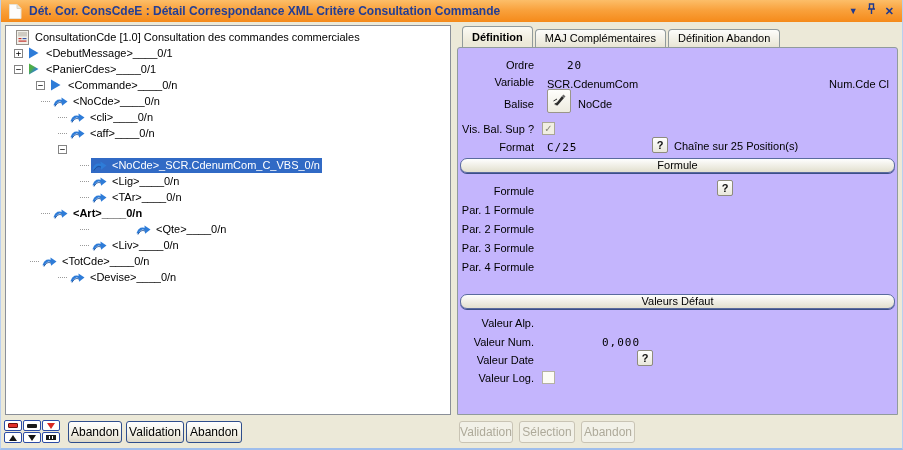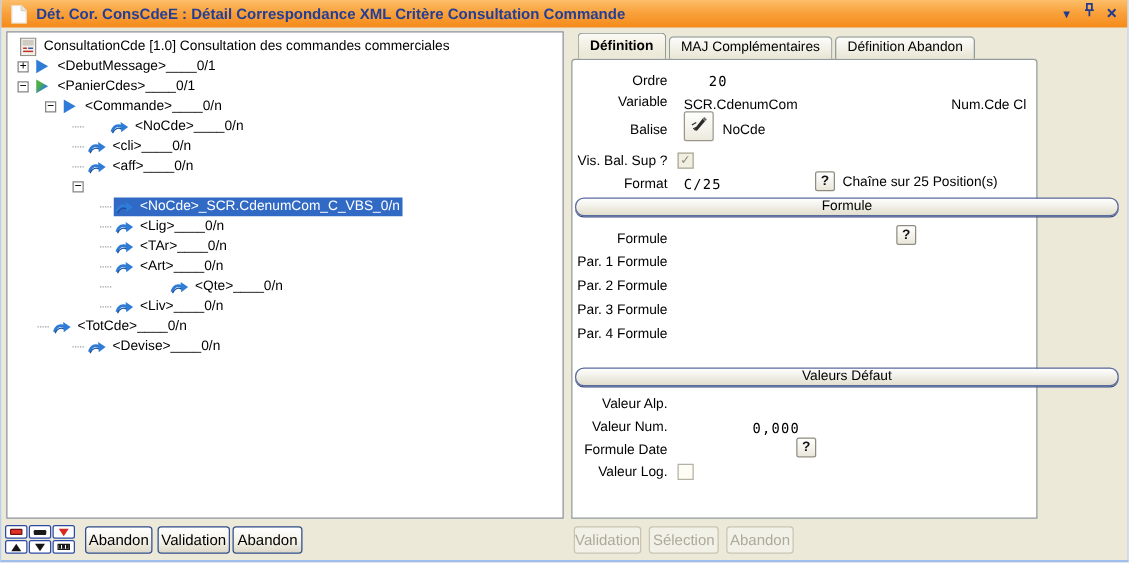--- a/index.html
+++ b/index.html
@@ -58,22 +58,22 @@
     position:absolute; height:22px; border:1px solid #2F4E8C; border-radius:3px;
     background:linear-gradient(180deg,#FFFFFF 0%,#F4F2E8 55%,#DDD8C8 100%);
     font-family:"Liberation Sans", sans-serif; font-size:12px; color:#000;
     display:flex; align-items:center; justify-content:center; padding:0 6px;
   }
   .btn.disabled {
     border-color:#C9C4B4; background:#F2F1E8; color:#AEAA9A;
   }
   
   .tab-page {
-    position:absolute; left:456px; top:47px; width:373px; height:368px;
-    background:#ffffff; border:1px solid #919B9C; border-radius:3px 3px 0 0;
+    position:absolute; left:456px; top:47px; width:441px; height:368px;
+    background:#c4b5fd; border:1px solid #919B9C; border-radius:3px 3px 0 0;
   }
   .tabs { position:absolute; left:461px; top:26px; height:21px; display:flex; align-items:flex-end; gap:2px; z-index:3; }
   .tab {
     border:1px solid #919B9C; border-bottom:none; border-radius:4px 4px 0 0;
     background:linear-gradient(#FDFDFB,#E8E5D4); font-size:11px; color:#000;
     height:18px; line-height:17px; padding:0 9px;
   }
   .tab.active {
     height:21px; line-height:20px; font-weight:bold;
     background:linear-gradient(#FBFAF4,#ECE9D8 80%); position:relative; z-index:4;
@@ -146,21 +146,21 @@
                 <linearGradient id="gb" x1="0" y1="0" x2="1" y2="1">
                   <stop offset="0.35" stop-color="#4FAE46"></stop>
                   <stop offset="0.7" stop-color="#2E7CD8"></stop>
                 </linearGradient>
               </defs>
               <polygon points="3,1.5 12.5,7 3,12.5" fill="url(#gb)"></polygon>
             </svg></span><span class="tlabel">&lt;PanierCdes&gt;____0/1</span></span></div>
       <div class="tree-row" style="padding-left: 30px;"><span class="expander">−</span><span class="sel-wrap"><span class="ticon"><svg width="14" height="14" viewBox="0 0 14 14">
               <polygon points="3,1.5 12.5,7 3,12.5" fill="#2E7CD8"></polygon>
             </svg></span><span class="tlabel">&lt;Commande&gt;____0/n</span></span></div>
-      <div class="tree-row" style="padding-left: 52px; gap: 18px;"><span class="stub"></span><span class="sel-wrap"><span class="ticon"><svg width="15" height="13" viewBox="0 0 15 13">
+      <div class="tree-row" style="padding-left: 35px;"><span class="stub"></span><span class="sel-wrap"><span class="ticon"><svg width="15" height="13" viewBox="0 0 15 13">
               <path d="M1.5 10.5 C3 5.5 6.5 4.5 9.5 6.5" fill="none" stroke="#2E7CD8" stroke-width="2.2"></path>
               <polygon points="8.5,2.5 14.5,6.5 9,10.8" fill="#2E7CD8"></polygon>
               <path d="M2 11.5 C4 7.5 7 6.8 9 8.2" fill="none" stroke="#184F9B" stroke-width="1"></path>
             </svg></span><span class="tlabel">&lt;NoCde&gt;____0/n</span></span></div>
       <div class="tree-row" style="padding-left: 52px;"><span class="stub"></span><span class="sel-wrap"><span class="ticon"><svg width="15" height="13" viewBox="0 0 15 13">
               <path d="M1.5 10.5 C3 5.5 6.5 4.5 9.5 6.5" fill="none" stroke="#2E7CD8" stroke-width="2.2"></path>
               <polygon points="8.5,2.5 14.5,6.5 9,10.8" fill="#2E7CD8"></polygon>
               <path d="M2 11.5 C4 7.5 7 6.8 9 8.2" fill="none" stroke="#184F9B" stroke-width="1"></path>
             </svg></span><span class="tlabel">&lt;cli&gt;____0/n</span></span></div>
       <div class="tree-row" style="padding-left: 52px;"><span class="stub"></span><span class="sel-wrap"><span class="ticon"><svg width="15" height="13" viewBox="0 0 15 13">
@@ -177,21 +177,21 @@
       <div class="tree-row" style="padding-left: 74px;"><span class="stub"></span><span class="sel-wrap"><span class="ticon"><svg width="15" height="13" viewBox="0 0 15 13">
               <path d="M1.5 10.5 C3 5.5 6.5 4.5 9.5 6.5" fill="none" stroke="#2E7CD8" stroke-width="2.2"></path>
               <polygon points="8.5,2.5 14.5,6.5 9,10.8" fill="#2E7CD8"></polygon>
               <path d="M2 11.5 C4 7.5 7 6.8 9 8.2" fill="none" stroke="#184F9B" stroke-width="1"></path>
             </svg></span><span class="tlabel">&lt;Lig&gt;____0/n</span></span></div>
       <div class="tree-row" style="padding-left: 74px;"><span class="stub"></span><span class="sel-wrap"><span class="ticon"><svg width="15" height="13" viewBox="0 0 15 13">
               <path d="M1.5 10.5 C3 5.5 6.5 4.5 9.5 6.5" fill="none" stroke="#2E7CD8" stroke-width="2.2"></path>
               <polygon points="8.5,2.5 14.5,6.5 9,10.8" fill="#2E7CD8"></polygon>
               <path d="M2 11.5 C4 7.5 7 6.8 9 8.2" fill="none" stroke="#184F9B" stroke-width="1"></path>
             </svg></span><span class="tlabel">&lt;TAr&gt;____0/n</span></span></div>
-      <div class="tree-row" style="padding-left: 74px;"><span class="stub"></span><span class="sel-wrap"><span class="ticon"><svg width="15" height="13" viewBox="0 0 15 13">
+      <div class="tree-row" style="padding-left: 35px; font-weight: bold;"><span class="stub"></span><span class="sel-wrap"><span class="ticon"><svg width="15" height="13" viewBox="0 0 15 13">
               <path d="M1.5 10.5 C3 5.5 6.5 4.5 9.5 6.5" fill="none" stroke="#2E7CD8" stroke-width="2.2"></path>
               <polygon points="8.5,2.5 14.5,6.5 9,10.8" fill="#2E7CD8"></polygon>
               <path d="M2 11.5 C4 7.5 7 6.8 9 8.2" fill="none" stroke="#184F9B" stroke-width="1"></path>
             </svg></span><span class="tlabel">&lt;Art&gt;____0/n</span></span></div>
       <div class="tree-row" style="padding-left: 74px; gap: 44px;"><span class="stub"></span><span class="sel-wrap"><span class="ticon"><svg width="15" height="13" viewBox="0 0 15 13">
               <path d="M1.5 10.5 C3 5.5 6.5 4.5 9.5 6.5" fill="none" stroke="#2E7CD8" stroke-width="2.2"></path>
               <polygon points="8.5,2.5 14.5,6.5 9,10.8" fill="#2E7CD8"></polygon>
               <path d="M2 11.5 C4 7.5 7 6.8 9 8.2" fill="none" stroke="#184F9B" stroke-width="1"></path>
             </svg></span><span class="tlabel">&lt;Qte&gt;____0/n</span></span></div>
       <div class="tree-row" style="padding-left: 74px;"><span class="stub"></span><span class="sel-wrap"><span class="ticon"><svg width="15" height="13" viewBox="0 0 15 13">
@@ -287,21 +287,21 @@
       </div>
 
     <div class="section-bar" style="top:246px;">Valeurs Défaut</div>
 
     <span class="flabel" style="top:269px;">Valeur Alp.</span>
     <span class="frm" style="left:89px; top:269px;"></span>
 
     <span class="flabel" style="top:288px;">Valeur Num.</span>
     <span class="frm mono" style="left:144px; top:288px;">0,000</span>
 
-    <span class="flabel" style="top:306px;">Formule Date</span>
+    <span class="flabel" style="top:306px;">Valeur Date</span>
     <span class="qbtn" style="left:179px; top:302px;">?</span>
 
     <span class="flabel" style="top:324px;">Valeur Log.</span>
     <span class="cb" style="left:84px; top:323px;" id="cb-vallog">✓</span>
   </div>
 
   <div id="rightbtns">
       <button class="btn disabled" disabled="" style="left: 458px; top: 421px; width: 54px;">Validation</button>
       <button class="btn disabled" disabled="" style="left: 518px; top: 421px; width: 56px;">Sélection</button>
       <button class="btn disabled" disabled="" style="left: 580px; top: 421px; width: 54px;">Abandon</button>

